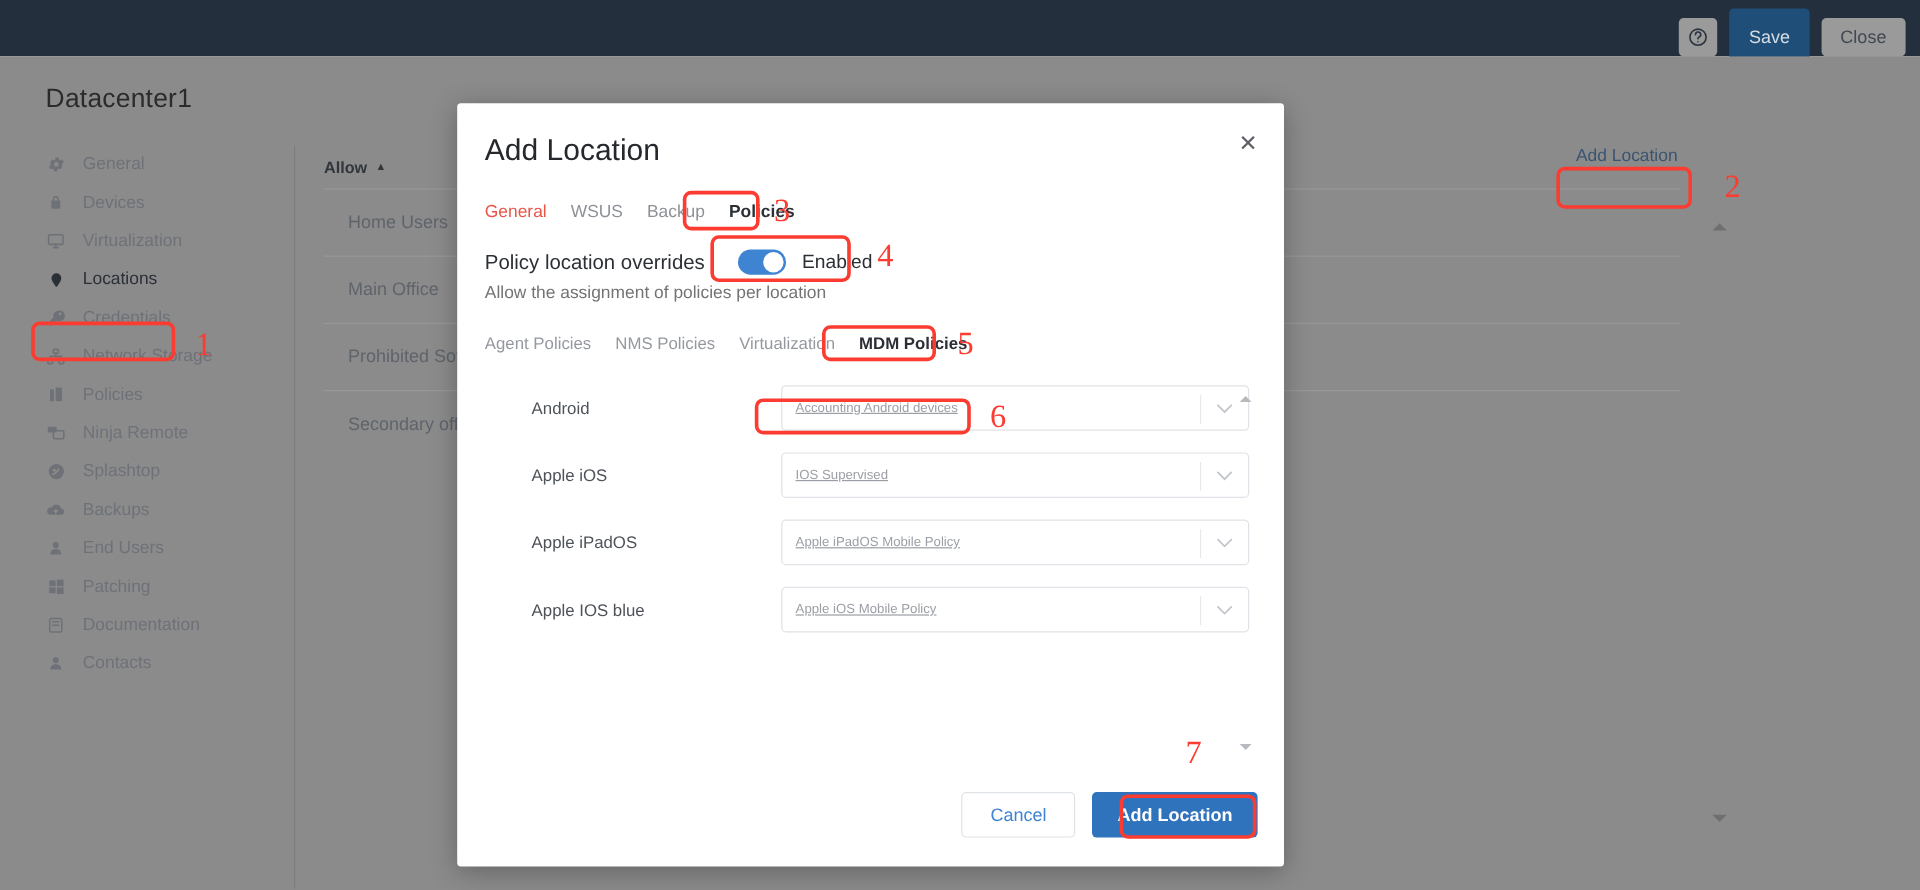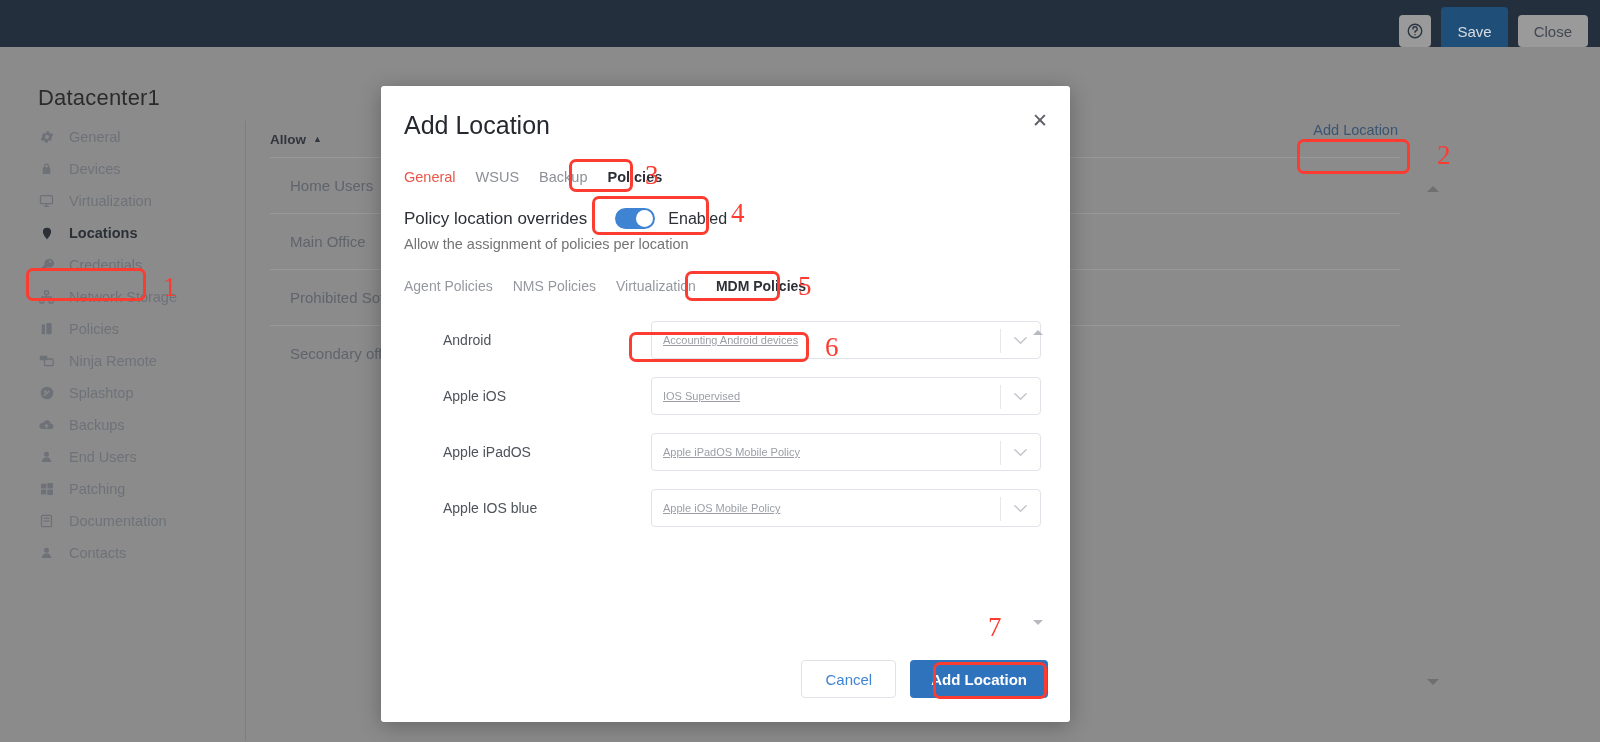--- a/index.html
+++ b/index.html
@@ -40,35 +40,35 @@
     cursor: pointer;
   }
 
   
   .page {
     position: absolute; left: 0; top: 47px; width: 1600px; height: 695px;
     background: #8b8b8b;
   }
   .page-title {
     position: absolute; left: 38px; top: 22px;
-    font-size: 22px; color: #2b2b2b; letter-spacing: .2px; margin-top: 16px;
+    font-size: 22px; color: #2b2b2b; letter-spacing: .2px;
   }
 
   .sidebar {
     position: absolute; left: 0; top: 74px; width: 245px;
   }
   .side-item {
     height: 32px; display: flex; align-items: center;
     padding-left: 38px; gap: 14px;
     color: #6e7278; font-size: 14.5px;
     cursor: pointer; position: relative;
   }
   .side-item .ico { width: 17px; height: 17px; display: flex; align-items: center; justify-content: center; flex: 0 0 17px;}
   .side-item .ico svg { display: block; }
-  .side-item.active { color: #2b2f36; font-weight: bold; }
+  .side-item.active { color: #2b2f36; font-weight: normal; }
 
   .side-divider {
     position: absolute; left: 245px; top: 74px;
     width: 1px; height: 620px; background: #7e7e7e;
   }
 
   
   .tbl { position: absolute; left: 270px; top: 74px; right: 0; }
   .tbl-head {
     height: 36px; display: flex; align-items: center;

